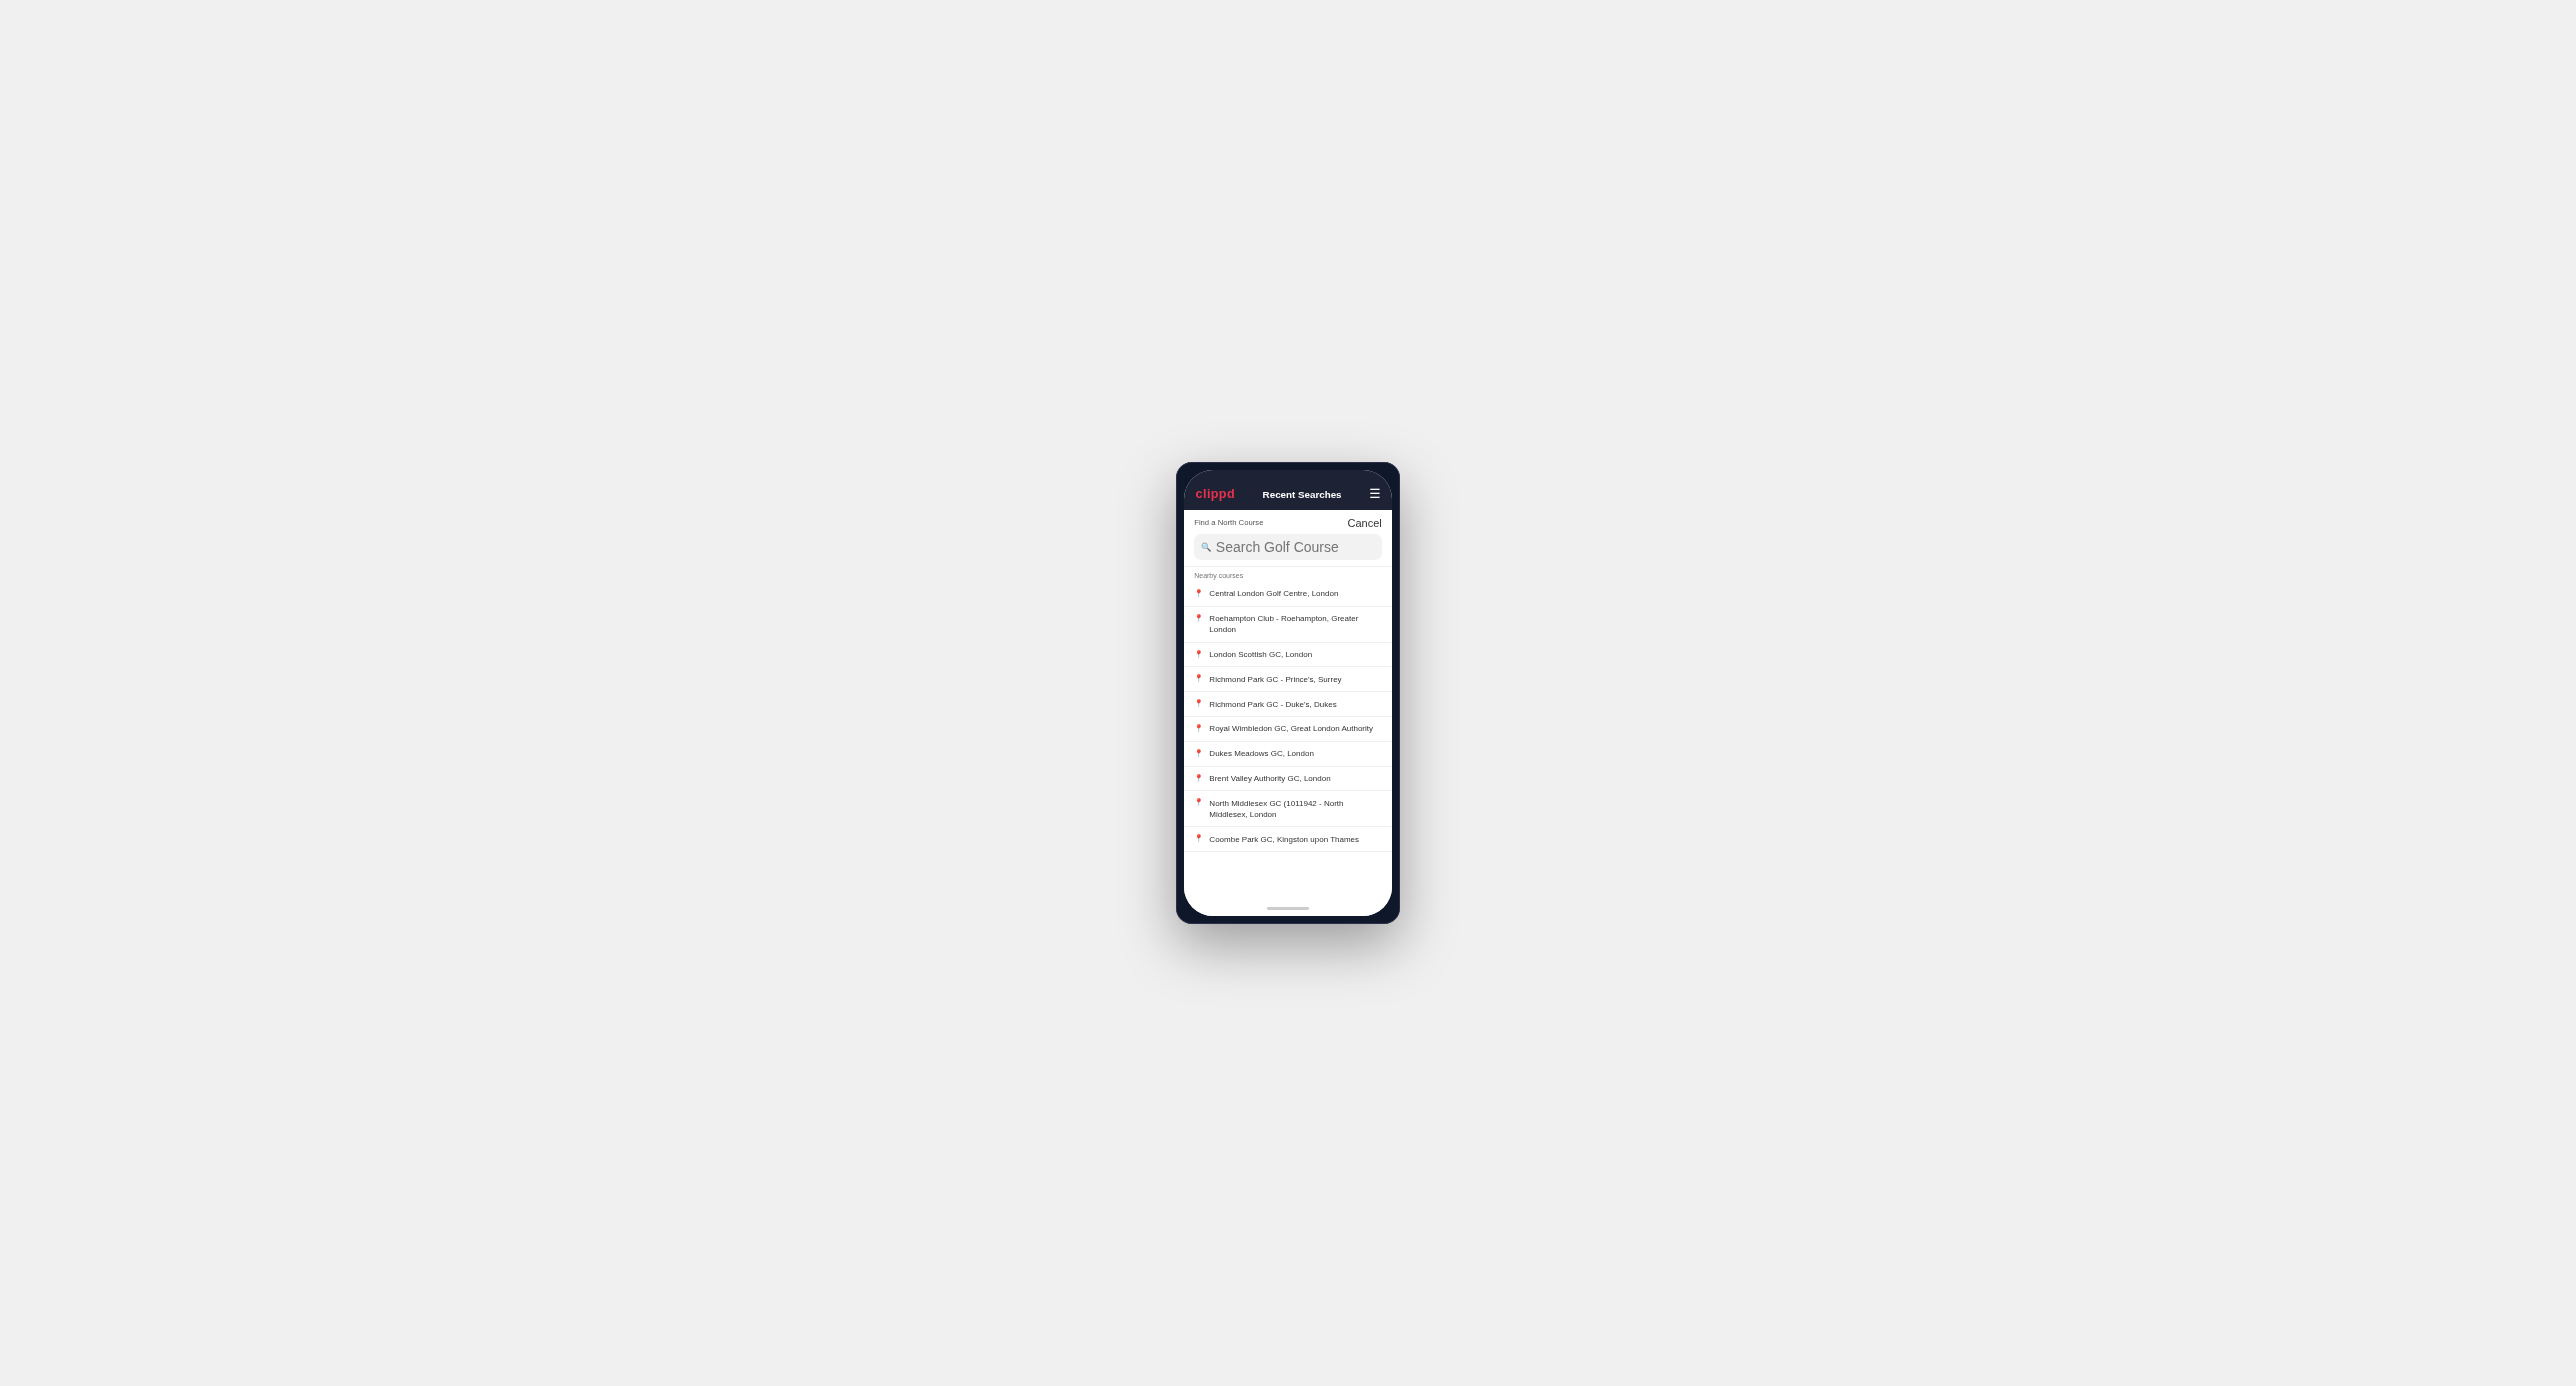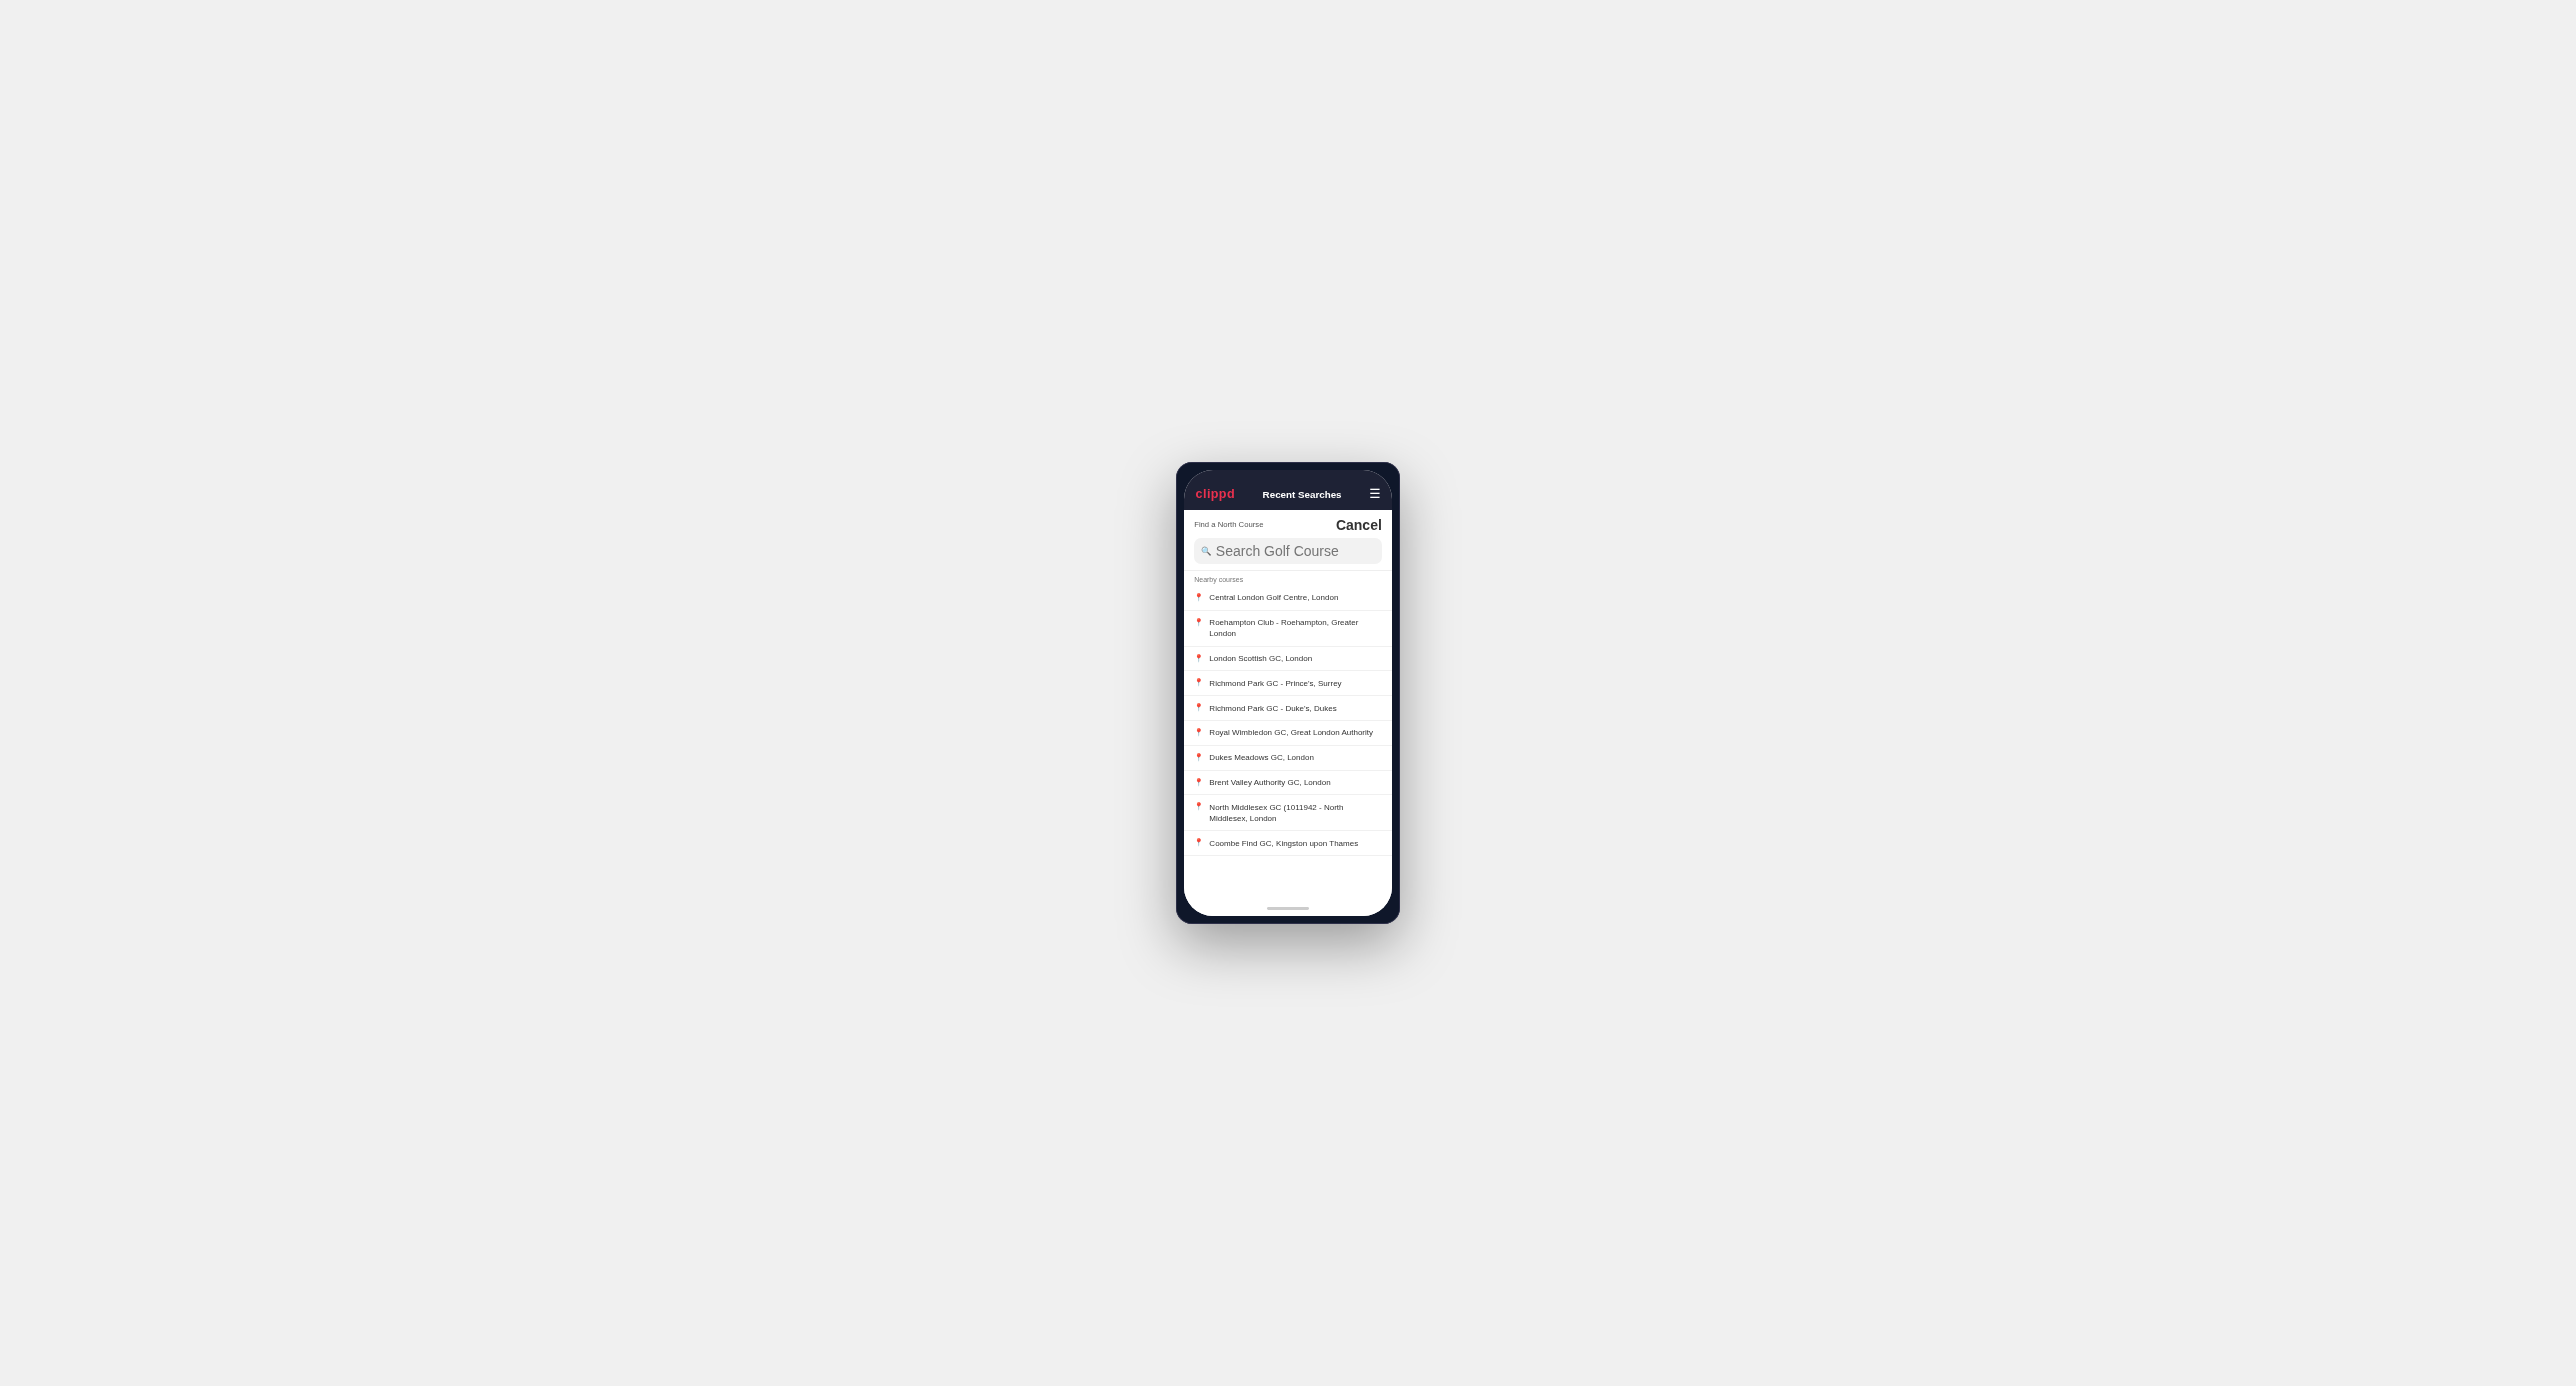--- a/index.html
+++ b/index.html
@@ -87,23 +87,23 @@
       margin-bottom: 5.6px;
     }
 
     .find-label {
       font-size: 7.7px;
       color: #555;
       font-weight: 400;
     }
 
     .cancel-btn {
-      font-size: 14px;
+      font-size: 11px;
       color: #333;
-      font-weight: 700;
+      font-weight: 400;
       cursor: pointer;
       background: none;
       border: none;
       padding: 0;
     }
 
     .search-input-wrapper {
       display: flex;
       align-items: center;
       background: #f2f2f2;
@@ -248,21 +248,21 @@
         <span class="course-name">Brent Valley Authority GC, London</span>
       </div>
 
       <div class="course-item">
         <span class="pin-icon">📍</span>
         <span class="course-name">North Middlesex GC (1011942 - North Middlesex, London</span>
       </div>
 
       <div class="course-item">
         <span class="pin-icon">📍</span>
-        <span class="course-name">Coombe Find GC, Kingston upon Thames</span>
+        <span class="course-name">Coombe Park GC, Kingston upon Thames</span>
       </div>
     </div>
 
     <div class="home-indicator">
       <div class="home-bar"></div>
     </div>
 
   </div>
 </div>
 

